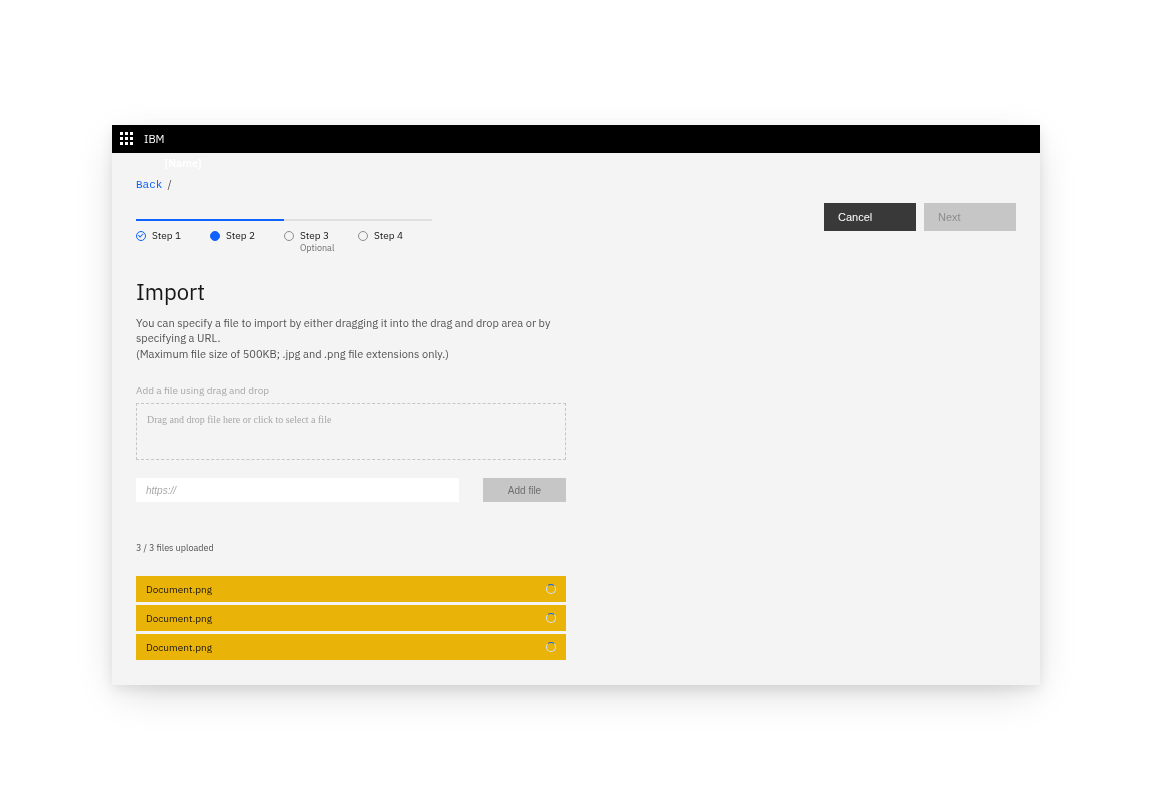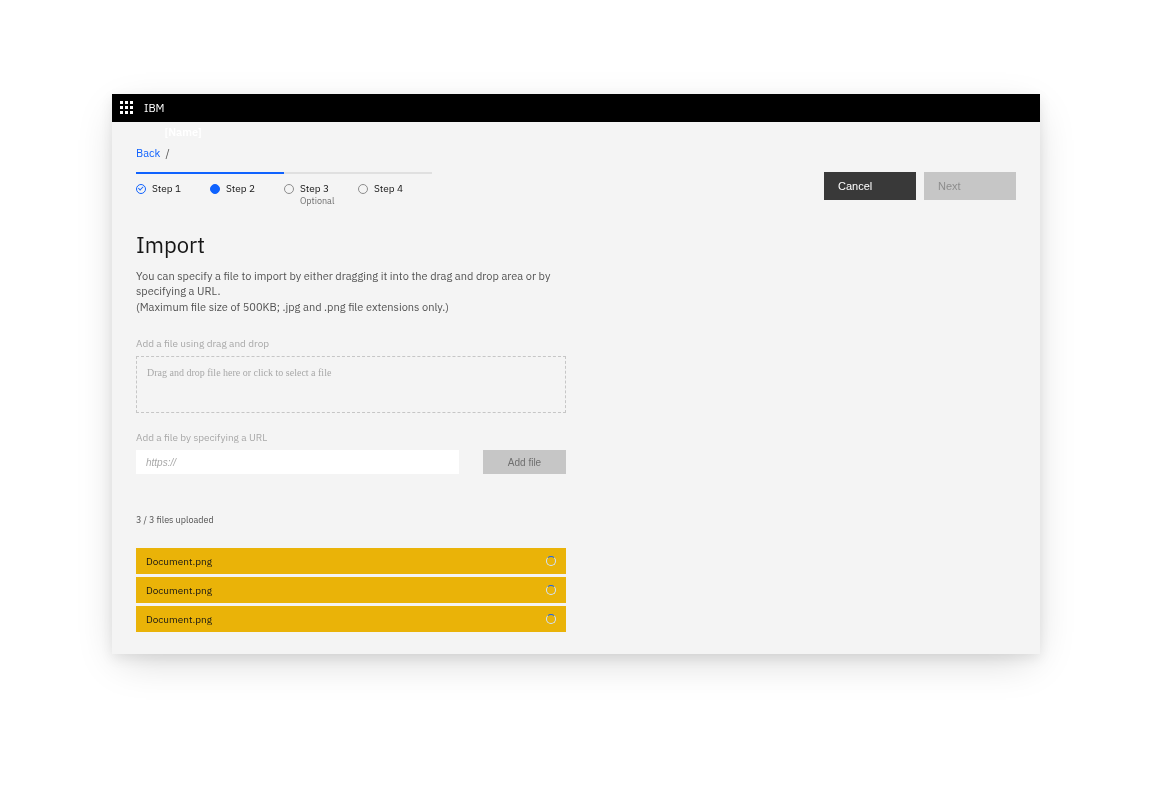--- a/index.html
+++ b/index.html
@@ -7,21 +7,21 @@
     font-family: "IBM Plex Sans", "Helvetica Neue", Arial, sans-serif;
     background: #ffffff;
     width: 1152px;
     height: 788px;
     overflow: hidden;
     position: relative;
   }
   .app-frame {
     position: absolute;
     left: 112px;
-    top: 94px;
+    top: 125px;
     width: 928px;
     height: 560px;
     background: #f4f4f4;
     box-shadow: 0 12px 40px -8px rgba(0,0,0,0.18), 0 4px 12px rgba(0,0,0,0.08);
   }
   .topbar {
     height: 28px;
     background: #000000;
     display: flex;
     align-items: center;
@@ -38,21 +38,21 @@
     gap: 2px;
     margin-right: 10px;
   }
   .app-grid span { background: #ffffff; width: 3px; height: 3px; display:block; }
   .brand-strong { font-weight: 600; margin-top: 47px; }
   .content-area {
     padding: 24px 24px 24px 24px;
     position: relative;
   }
   .breadcrumb { font-size: 11px; color: #525252; margin-bottom: 12px; }
-  .breadcrumb a { color: #0f62fe; text-decoration: none; }
+  .breadcrumb a { color: #0f62fe; text-decoration: none; font-family: Liberation Mono, monospace; }
 
   .main-row {
     display: flex;
     align-items: flex-start;
     gap: 40px;
   }
   .left-col { width: 430px; }
   .right-col { flex: 1; display: flex; justify-content: flex-end; }
 
   
@@ -60,20 +60,21 @@
     display: flex;
     gap: 0;
     margin-bottom: 24px;
   }
   .step {
     width: 74px;
     position: relative;
     font-size: 10px;
     color: #161616;
     padding-top: 8px;
+    margin-top: 16px;
   }
   .step .bar {
     position: absolute;
     top: 0; left: 0; right: 0;
     height: 2px;
     background: #e0e0e0;
   }
   .step.completed .bar,
   .step.current .bar { background: #0f62fe; }
   .step .row { display: flex; align-items: center; gap: 6px; margin-top: 2px;}
@@ -234,21 +235,20 @@
 
         <h1 class="page-title">Import</h1>
         <p class="page-desc">
           <span>You can specify a file to import by either dragging it into the drag and drop area or by specifying a URL.</span><br>
           <span>(Maximum file size of 500KB; .jpg and .png file extensions only.)</span>
         </p>
 
         <label class="field-label">Add a file using drag and drop</label>
         <div class="dropzone">Drag and drop file here or click to select a file</div>
 
-        <label class="field-label">Add a file by specifying a URL</label>
         <div class="url-row">
           <input class="url-input" type="text" placeholder="https://" style="">
           <button class="add-file-btn" disabled="">Add file</button>
         </div>
 
         <div class="upload-count">3 / 3 files uploaded</div>
 
         <div class="file-row">
           <span>Document.png</span>
           <span class="spinner"></span>

